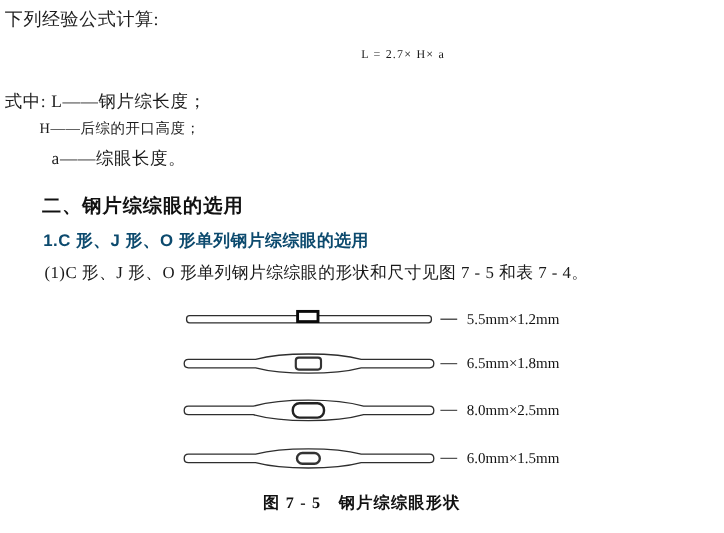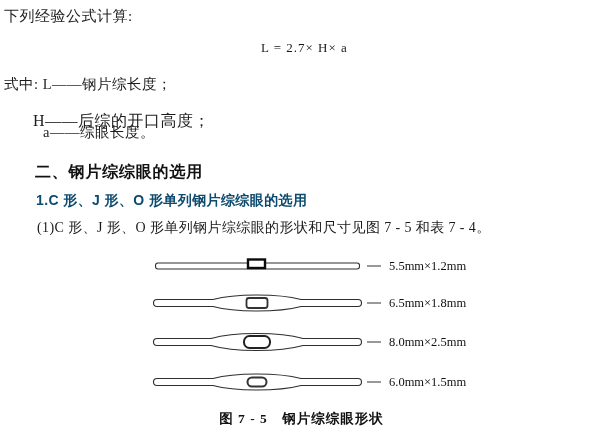--- a/index.html
+++ b/index.html
@@ -16,22 +16,23 @@
     font-family: "Liberation Serif", "DejaVu Serif", serif;
     overflow: hidden;
   }
   .abs { position: absolute; white-space: nowrap; }
   .body-text {
     font-size: 15px;
     letter-spacing: 0.5px;
     color: #1c1c1c;
   }
   .formula {
-    font-size: 13px;
+    font-size: 10px;
     letter-spacing: 1px;
+    margin-left: 40px;
   }
   .section-heading {
     font-family: "Liberation Sans", "DejaVu Sans", sans-serif;
     font-weight: bold;
     font-size: 16px;
     letter-spacing: 0.8px;
     color: #111;
     margin: 0;
   }
   .subsection-heading {
@@ -67,21 +68,21 @@
 <body>
 
 <div class="page">
 
   <div class="abs body-text" style="left:4px; top:7px;">下列经验公式计算:</div>
 
   <div class="abs formula" style="left:261px; top:40px;">L = 2.7× H× a</div>
 
   <div class="abs body-text" style="left:4px; top:75px; font-size:14.5px;">式中: L——钢片综长度；</div>
 
-  <div class="abs body-text" style="left:33px; top:99px; font-size:16px;margin-top:12px;">H——后综的开口高度；</div>
+  <div class="abs body-text" style="left:33px; top:99px; font-size:12px;">H——后综的开口高度；</div>
 
   <div class="abs body-text" style="left:43px; top:123px; font-size:14.5px;">a——综眼长度。</div>
 
   <h2 class="abs section-heading" style="left:35px; top:162px;">二、钢片综综眼的选用</h2>
 
   <h3 class="abs subsection-heading" style="left:36px; top:192px;">1.C 形、J 形、O 形单列钢片综综眼的选用</h3>
 
   <div class="abs para" style="left:37px; top:219px;">(1)C 形、J 形、O 形单列钢片综综眼的形状和尺寸见图 7 - 5 和表 7 - 4。</div>
 
   <svg class="abs" style="left:0; top:248px;" width="603" height="152" viewBox="0 0 603 152">

